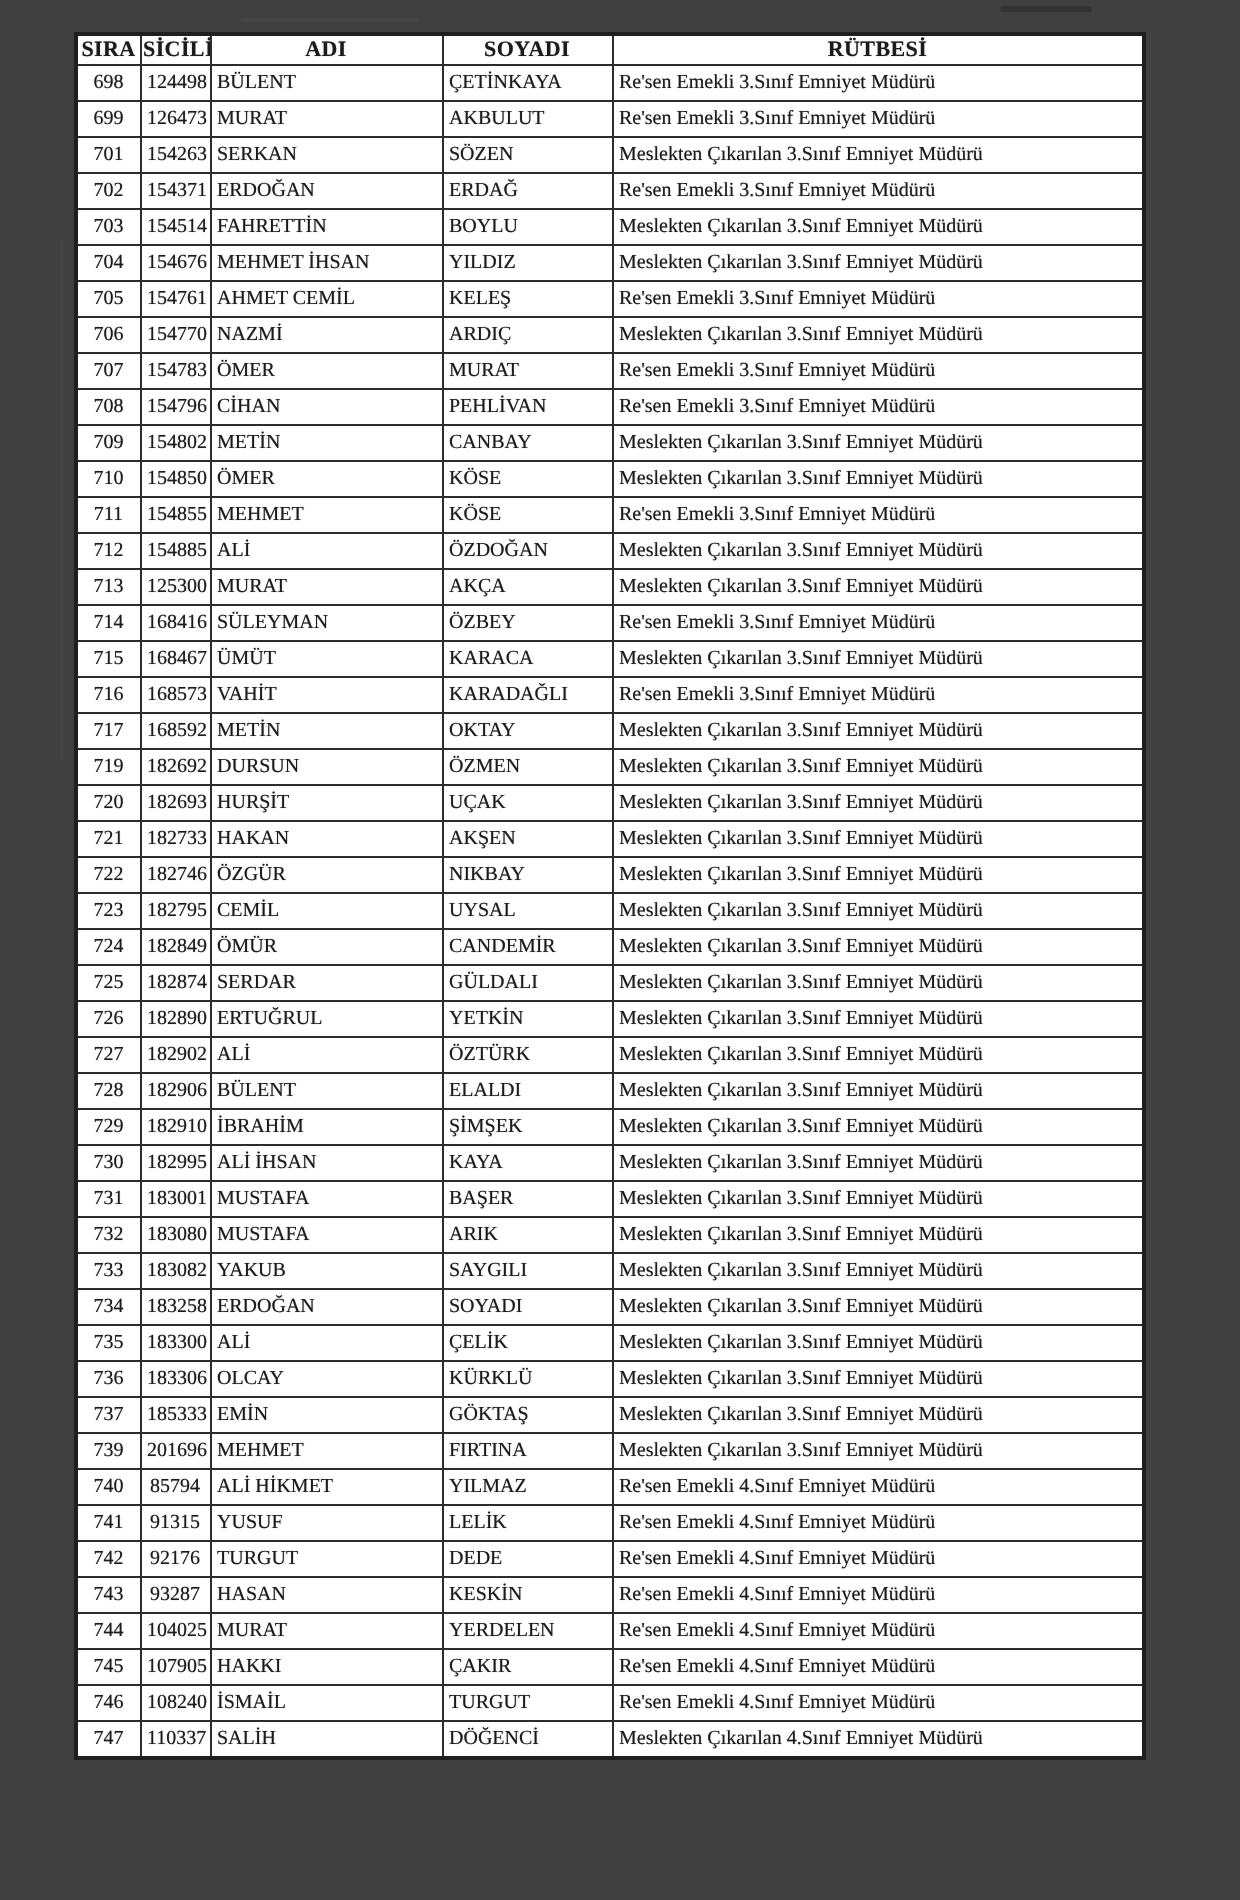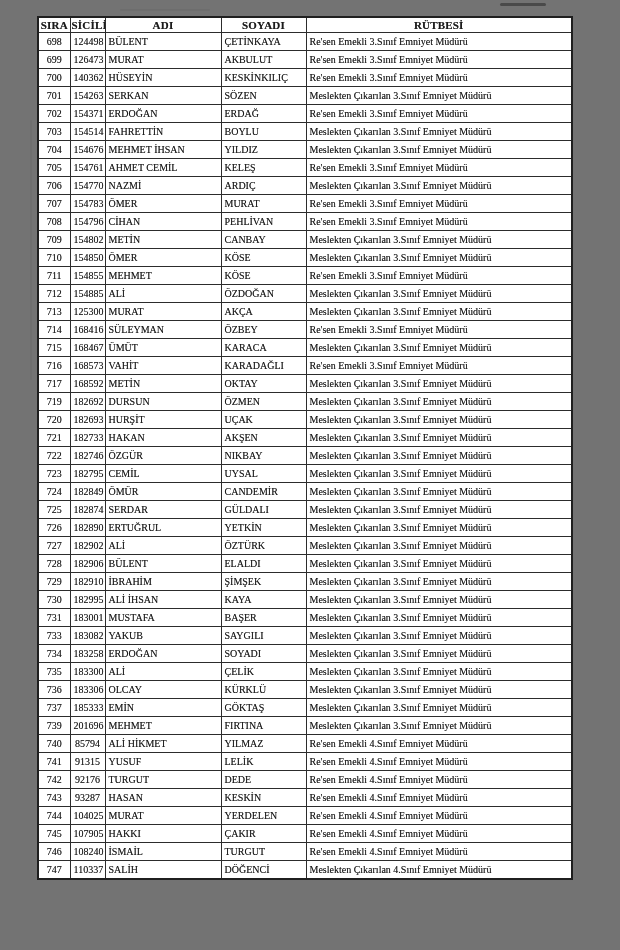--- a/index.html
+++ b/index.html
@@ -4,21 +4,21 @@
 <style>
   html,body{margin:0;padding:0;}
   body{
     width:620px;height:950px;
     background:#ffffff;
     position:relative;
     font-family:"Liberation Serif", serif;
     color:#1b1b1b;
     overflow:hidden;
   }
-  .page{position:absolute;inset:0;background:#737373;}
+  .page{position:absolute;inset:0;background:#404040;}
   
   .artifact{position:absolute;background:rgba(60,60,60,.45);border-radius:2px;pointer-events:none;}
   .artifact.a1{left:500px;top:3px;width:46px;height:3px;background:rgba(40,40,40,.55);}
   .artifact.a2{left:30px;top:120px;width:2px;height:260px;background:rgba(90,90,90,.18);}
   .artifact.a3{left:120px;top:9px;width:90px;height:2px;background:rgba(90,90,90,.25);}
 
   table.list{
     position:absolute;left:37px;top:16px;
     width:534px;
     border-collapse:collapse;
@@ -80,27 +80,20 @@
       <td class="c-rutbe">Re'sen Emekli 3.Sınıf Emniyet Müdürü</td>
     </tr>
         <tr>
       <td class="c-sira">699</td>
       <td class="c-sicil">126473</td>
       <td class="c-adi">MURAT</td>
       <td class="c-soyadi">AKBULUT</td>
       <td class="c-rutbe">Re'sen Emekli 3.Sınıf Emniyet Müdürü</td>
     </tr>
         <tr>
-      <td class="c-sira">700</td>
-      <td class="c-sicil">140362</td>
-      <td class="c-adi">HÜSEYİN</td>
-      <td class="c-soyadi">KESKİNKILIÇ</td>
-      <td class="c-rutbe">Re'sen Emekli 3.Sınıf Emniyet Müdürü</td>
-    </tr>
-        <tr>
       <td class="c-sira">701</td>
       <td class="c-sicil">154263</td>
       <td class="c-adi">SERKAN</td>
       <td class="c-soyadi">SÖZEN</td>
       <td class="c-rutbe">Meslekten Çıkarılan 3.Sınıf Emniyet Müdürü</td>
     </tr>
         <tr>
       <td class="c-sira">702</td>
       <td class="c-sicil">154371</td>
       <td class="c-adi">ERDOĞAN</td>
@@ -294,20 +287,27 @@
       <td class="c-sicil">182995</td>
       <td class="c-adi">ALİ İHSAN</td>
       <td class="c-soyadi">KAYA</td>
       <td class="c-rutbe">Meslekten Çıkarılan 3.Sınıf Emniyet Müdürü</td>
     </tr>
         <tr>
       <td class="c-sira">731</td>
       <td class="c-sicil">183001</td>
       <td class="c-adi">MUSTAFA</td>
       <td class="c-soyadi">BAŞER</td>
+      <td class="c-rutbe">Meslekten Çıkarılan 3.Sınıf Emniyet Müdürü</td>
+    </tr>
+        <tr>
+      <td class="c-sira">732</td>
+      <td class="c-sicil">183080</td>
+      <td class="c-adi">MUSTAFA</td>
+      <td class="c-soyadi">ARIK</td>
       <td class="c-rutbe">Meslekten Çıkarılan 3.Sınıf Emniyet Müdürü</td>
     </tr>
         <tr>
       <td class="c-sira">733</td>
       <td class="c-sicil">183082</td>
       <td class="c-adi">YAKUB</td>
       <td class="c-soyadi">SAYGILI</td>
       <td class="c-rutbe">Meslekten Çıkarılan 3.Sınıf Emniyet Müdürü</td>
     </tr>
         <tr>

